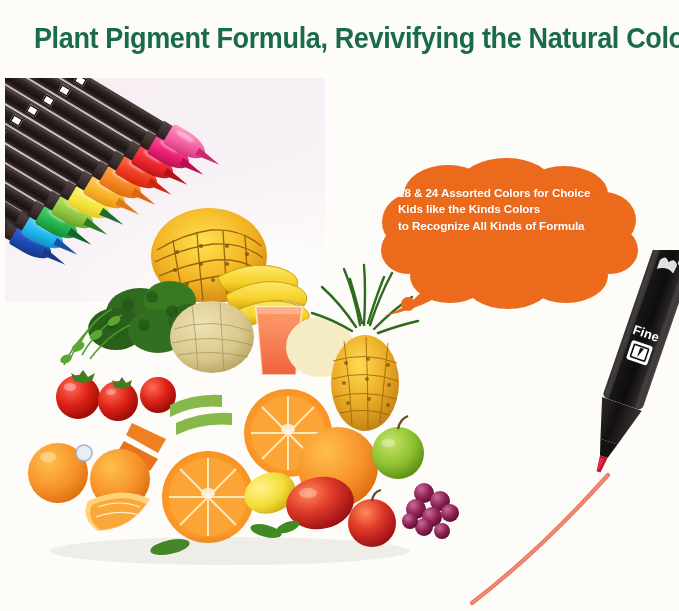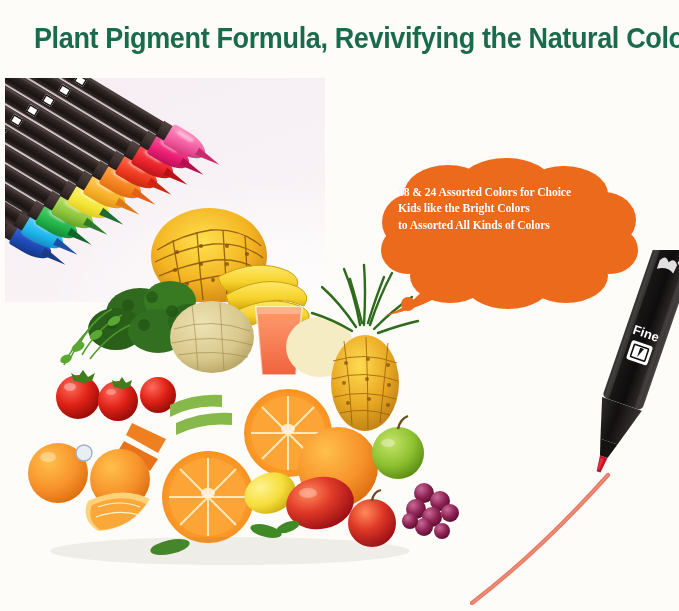--- a/index.html
+++ b/index.html
@@ -72,21 +72,21 @@
 
   
   #fruit{position:absolute;left:20px;top:255px;width:480px;height:320px;}
 
   
   #cloud-wrap{position:absolute;left:378px;top:158px;width:262px;height:160px;}
   #cloud-svg{position:absolute;inset:0;width:262px;height:160px;}
   #cloud-text{
     position:absolute;left:20px;top:27px;width:232px;
     color:#ffffff;font-weight:700;font-size:11.7px;line-height:16.3px;
-    font-family:Liberation Serif, serif;
+    font-family:Liberation Sans, sans-serif;
     letter-spacing:-0.1px;
     text-shadow:0 0 1px rgba(160,60,10,.25);
   }
   #cloud-text div{white-space:nowrap;}
 
   
   #pen{position:absolute;left:588px;top:250px;width:95px;height:230px;}
   #ink-stroke{
     position:absolute;left:470px;top:455px;width:160px;height:150px;
     pointer-events:none;
@@ -514,22 +514,22 @@
         <ellipse cx="130" cy="124" rx="44" ry="27"></ellipse>
         <ellipse cx="188" cy="118" rx="42" ry="27"></ellipse>
         <rect x="26" y="34" width="212" height="84" rx="34"></rect>
 
         <path d="M48 128 Q34 148 6 158 Q36 152 58 140 Z"></path>
         <circle cx="30" cy="146" r="7"></circle>
       </g>
     </svg>
     <div id="cloud-text" style="color: rgb(255, 255, 255);">
       <div>18 &amp; 24 Assorted Colors for Choice</div>
-      <div>Kids like the Bright Colors</div>
-      <div>to Assorted All Kinds of Colors</div>
+      <div>Kids like the Kinds Colors</div>
+      <div>to Recognize All Kinds of Formula</div>
     </div>
   </div>
 
   <svg id="ink-stroke" viewBox="0 0 160 150">
     <path d="M2 148 Q70 96 138 20" stroke="#e8705a" stroke-width="4.2" fill="none" stroke-linecap="round" opacity=".95"></path>
     <path d="M2 148 Q70 96 138 20" stroke="#f09a82" stroke-width="1.6" fill="none" stroke-linecap="round" opacity=".7"></path>
   </svg>
 
   <div id="pen">
     <svg viewBox="0 0 95 230" style="position:absolute;inset:0;width:95px;height:230px;">

